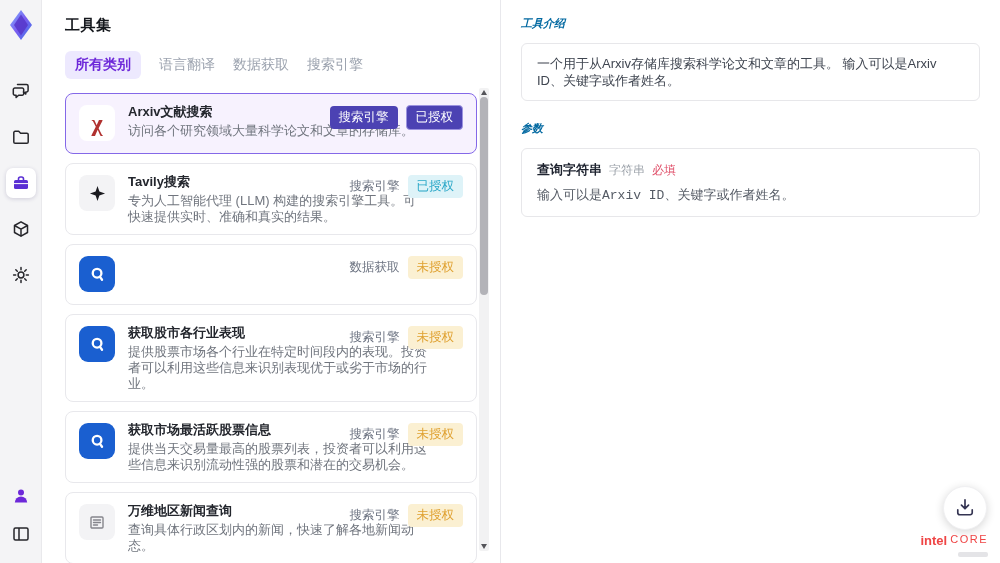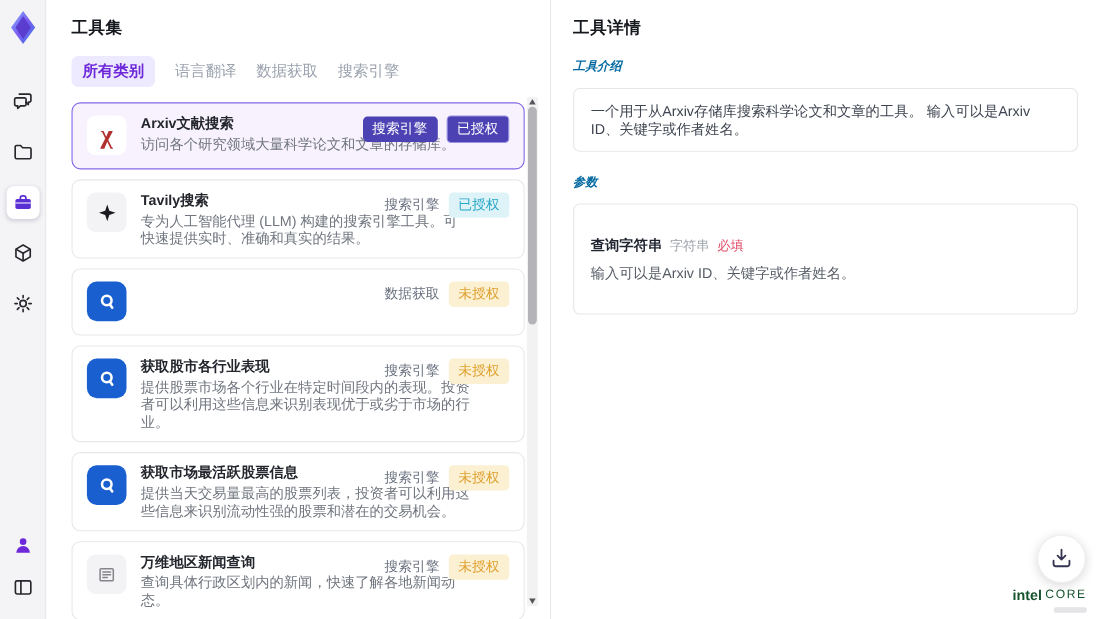--- a/index.html
+++ b/index.html
@@ -66,33 +66,33 @@
     border-top:5px solid #55555a; }
 
   
   .detail-panel { flex:1; border-left:1px solid #e8e8ec; padding:16px 20px 0 20px;
     position:relative; background:#fff; }
   .detail-panel .panel-title { margin-bottom:18px; }
   .section-heading { font-size:11px; font-weight:700; color:#0369a1; margin-bottom:12px;font-style:italic; }
   .intro-box { border:1px solid #e7e7ea; border-radius:6px; background:#fff;
     padding:11px 15px; font-size:13px; color:#3f4550; line-height:17px; margin-bottom:20px; }
   .param-card { border:1px solid #e7e7ea; border-radius:6px; background:#fff;
-    padding:28px 15px; margin-bottom:10px; }
+    padding:12px 15px; margin-bottom:10px;font-family:Liberation Mono, monospace; }
   .param-head { display:flex; align-items:baseline; gap:7px; margin-bottom:8px; }
   .param-name { font-size:13px; font-weight:700; color:#1f2430; }
   .param-type { font-size:12px; color:#9aa0a8; }
   .param-required { font-size:12px; color:var(--required,#e0506a); }
   .param-desc { font-size:13px; color:#555b65; line-height:17px; }
 
   .download-btn { position:absolute; right:13px; bottom:33px; width:44px; height:44px;
     border-radius:50%; background:#fff; border:1px solid #f0f0f2;
     box-shadow:0 2px 10px rgba(0,0,0,.16); display:flex; align-items:center;
     justify-content:center; cursor:pointer; }
-  .brand { position:absolute; right:12px; bottom:15px; color:#14532d;
-    display:flex; align-items:center; gap:3px;margin-left:21px; }
+  .brand { position:absolute; right:12px; bottom:15px; color:#ef4444;
+    display:flex; align-items:flex-start; gap:3px;margin-left:21px; }
   .brand-intel { font-weight:700; font-size:13px; }
   .brand-core { font-size:11px; letter-spacing:1.5px; text-transform:uppercase; }
   .brand-sub { position:absolute; right:12px; bottom:6px; width:30px; height:5px;
     background:#e4e4e7; border-radius:2px; }
 </style>
 </head>
 <body style="--accent: #6d28d9; --selected_border: #8468e8; --badge_solid: #4c42b3; --authorized_bg: #def3f8; --authorized_text: #2aa7c7; --unauthorized_bg: #fbf0d2; --unauthorized_text: #dfa02f; --required: #e0506a; --arxiv_red: #b0312f; --app_icon_blue: #1a5fd0;">
 
 <div class="app">
 
@@ -282,21 +282,20 @@
     </div>
 
     <div class="scrollbar">
       <span class="sb-up"></span>
       <span class="sb-thumb"></span>
       <span class="sb-down"></span>
     </div>
   </section>
 
   <section class="detail-panel">
-    <h1 class="panel-title">工具详情</h1>
 
     <h2 class="section-heading">工具介绍</h2>
     <div class="intro-box">一个用于从Arxiv存储库搜索科学论文和文章的工具。 输入可以是Arxiv ID、关键字或作者姓名。</div>
 
     <h2 class="section-heading">参数</h2>
     <div>
 
         <div class="param-card">
           <div class="param-head">
             <span class="param-name">查询字符串</span>

